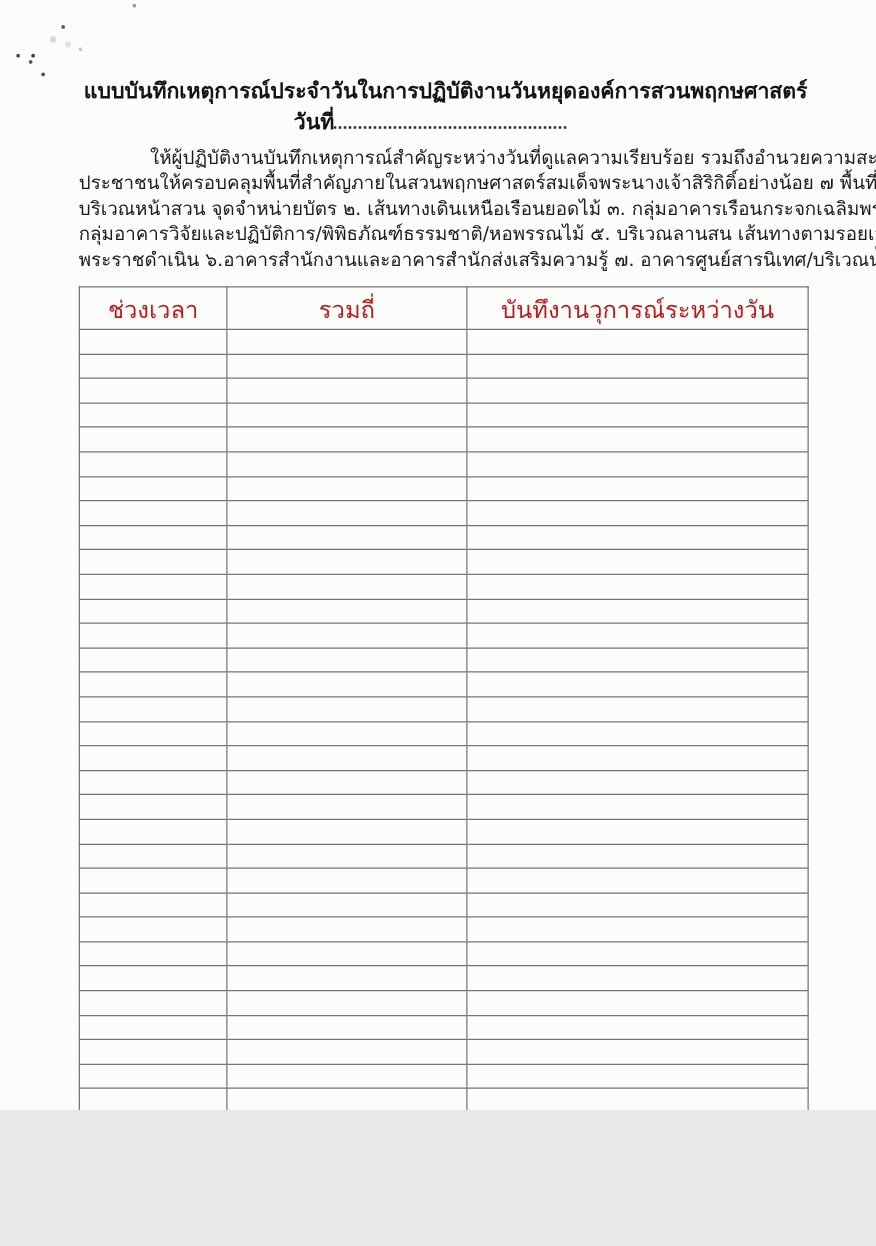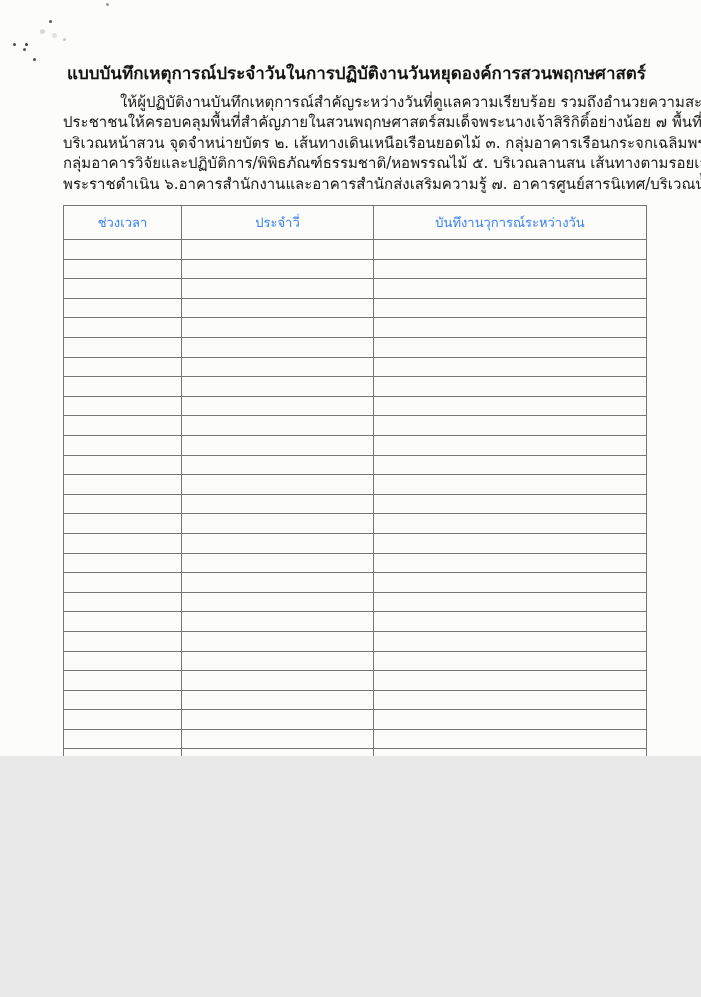--- a/index.html
+++ b/index.html
@@ -1,18 +1,18 @@
 <!DOCTYPE html>
 <html><head>
 <meta charset="utf-8">
 <style>
   html,body { margin:0; padding:0; background:#e8e8e8; }
   .page {
     position:relative;
-    width:701px; height:756px;
+    width:701px; height:888px;
     margin:0 auto;
     background:#fcfcfa;
     font-family:"DejaVu Sans","Liberation Sans",sans-serif;
     color:#1e1e1e;
     overflow:hidden;
   }
   
   .speckles {
     position:absolute; left:49px; top:20px;
     width:3px; height:3px; border-radius:50%; background:#555;
@@ -52,23 +52,23 @@
     table-layout:fixed;
     width:583px;
     margin-top:11px;
   }
   .log-table th, .log-table td {
     border:1px solid #757575;
     padding:0;
   }
   .log-table th {
     height:33px;
-    font-size:13px; font-weight:normal;
+    font-size:19px; font-weight:normal;
     text-align:center; vertical-align:middle;
-    color:#3b82f6;
+    color:#b91c1c;
   }
   .log-table td { height:18.6px; }
   .col-time  { width:118px; }
   .col-place { width:192px; }
   .col-log   { width:273px; }
   .scanline {
     position:absolute; left:0; top:987px;
     width:701px; height:2px;
     background:linear-gradient(90deg,#8f8f8f,#474747 25%,#5a5a5a 55%,#6a6a6a 85%,#999);
   }
@@ -77,39 +77,40 @@
 <body>
 
 <div class="page">
 
   <div class="speckles"></div>
 
   <div class="content">
 
     <h1 class="title">แบบบันทึกเหตุการณ์ประจำวันในการปฏิบัติงานวันหยุดองค์การสวนพฤกษศาสตร์</h1>
 
+    <div class="date-line"><span>วันที่</span><span class="date-dots"></span></div>
 
     <div class="instructions">
       <div class="line first">ให้ผู้ปฏิบัติงานบันทึกเหตุการณ์สำคัญระหว่างวันที่ดูแลความเรียบร้อย รวมถึงอำนวยความสะดวกให้แก่</div>
       <div class="line">ประชาชนให้ครอบคลุมพื้นที่สำคัญภายในสวนพฤกษศาสตร์สมเด็จพระนางเจ้าสิริกิติ์อย่างน้อย ๗ พื้นที่ ดังนี้ ๑.</div>
       <div class="line">บริเวณหน้าสวน จุดจำหน่ายบัตร ๒. เส้นทางเดินเหนือเรือนยอดไม้ ๓. กลุ่มอาคารเรือนกระจกเฉลิมพระเกียรติ ๔.</div>
       <div class="line">กลุ่มอาคารวิจัยและปฏิบัติการ/พิพิธภัณฑ์ธรรมชาติ/หอพรรณไม้ ๕. บริเวณลานสน เส้นทางตามรอยเสด็จ</div>
       <div class="line">พระราชดำเนิน ๖.อาคารสำนักงานและอาคารสำนักส่งเสริมความรู้ ๗. อาคารศูนย์สารนิเทศ/บริเวณน้ำตกแม่สาน้อย</div>
     </div>
 
     <table class="log-table">
       <colgroup>
         <col class="col-time">
         <col class="col-place">
         <col class="col-log">
       </colgroup>
       <thead>
         <tr>
           <th>ช่วงเวลา</th>
-          <th>ประจำวี่</th>
+          <th>รวมถี่</th>
           <th>บันทึงานวุการณ์ระหว่างวัน</th>
         </tr>
       </thead>
       <tbody>
           <tr>
             <td></td>
             <td></td>
             <td></td>
           </tr>
           <tr>

